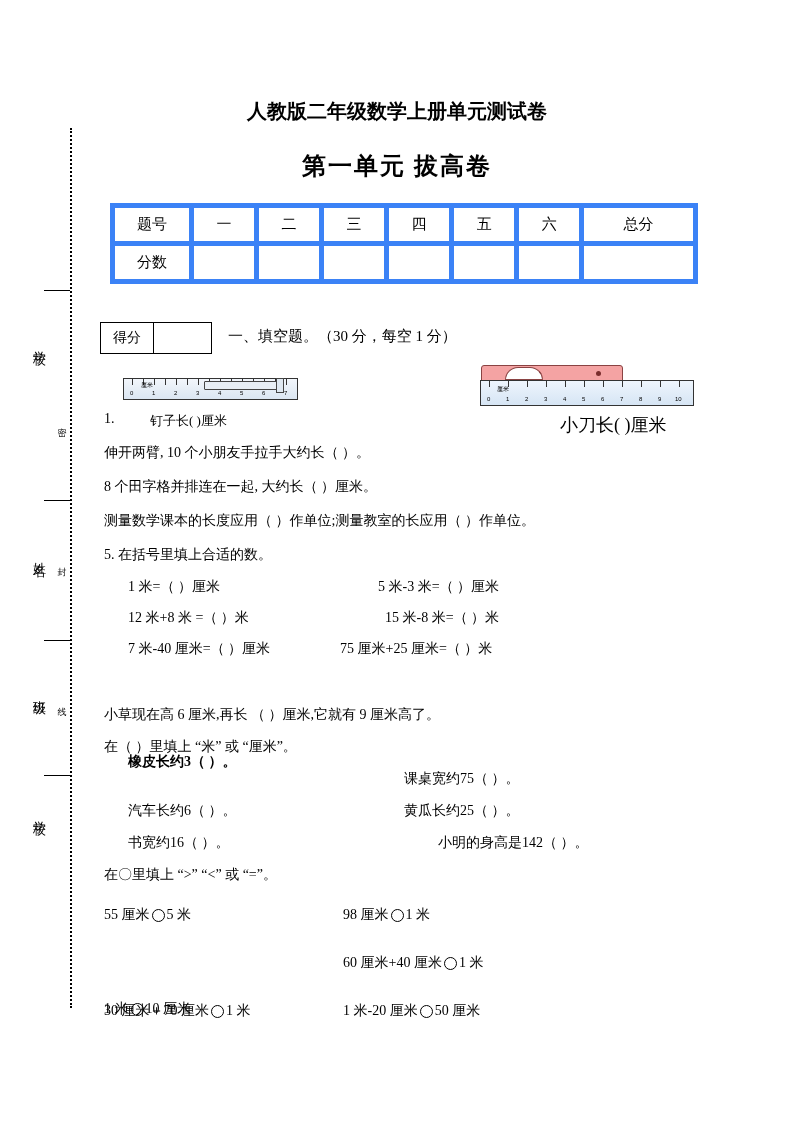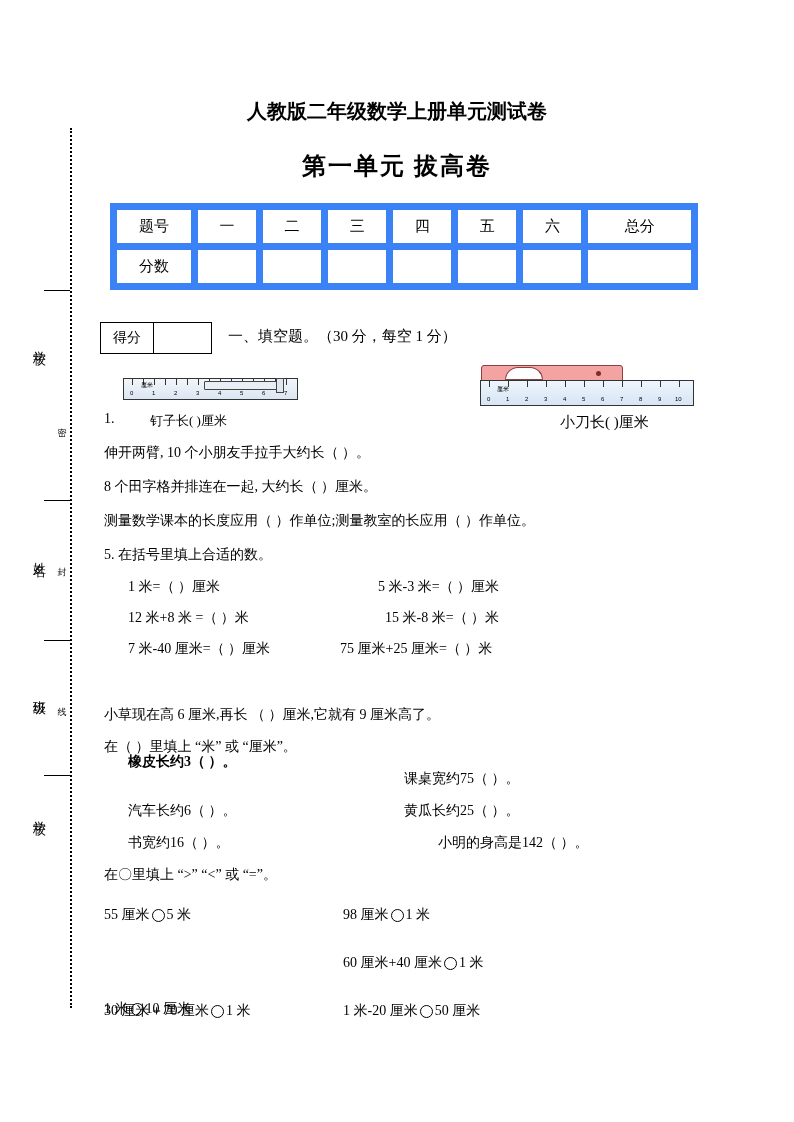--- a/index.html
+++ b/index.html
@@ -44,21 +44,21 @@
     position:absolute;top:150px;left:0;width:794px;text-align:center;
     font-size:24px;font-weight:bold;margin:0;letter-spacing:2px;
   }
 
   table.score-table{
     position:absolute;top:203px;left:110px;
     border-collapse:collapse;
     width:588px;
   }
   table.score-table td{
-    border:7px solid #3b82f6;
+    border:5px solid #3b82f6;
     height:33px;
     text-align:center;
     font-size:15px;
     padding:0;
   }
   table.score-table td.head{width:74px;}
 
   .defen-box{
     position:absolute;top:322px;left:100px;
     border:1px solid #000;
@@ -114,21 +114,21 @@
   }
   .knife-slot{
     position:absolute;left:505px;top:367px;width:36px;height:11px;
     background:#fff;border:1px solid #8a4343;border-radius:18px 18px 0 0;
   }
   .knife-dot{
     position:absolute;left:596px;top:371px;width:5px;height:5px;border-radius:50%;
     background:#7a2d2d;
   }
   .cap-knife{
-    position:absolute;left:560px;top:413px;font-size:15px;
+    position:absolute;left:560px;top:413px;font-size:18px;
   }
 
   .circle-o{
     display:inline-block;width:11px;height:11px;border:1px solid #000;border-radius:50%;
     vertical-align:middle;margin:0 2px;
   }
 </style>
 </head>
 <body>
 

